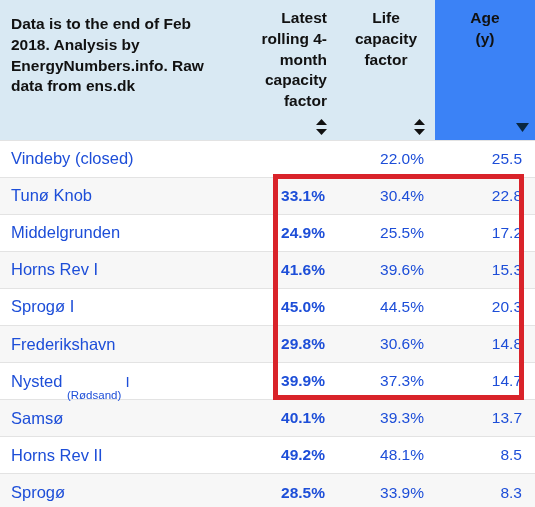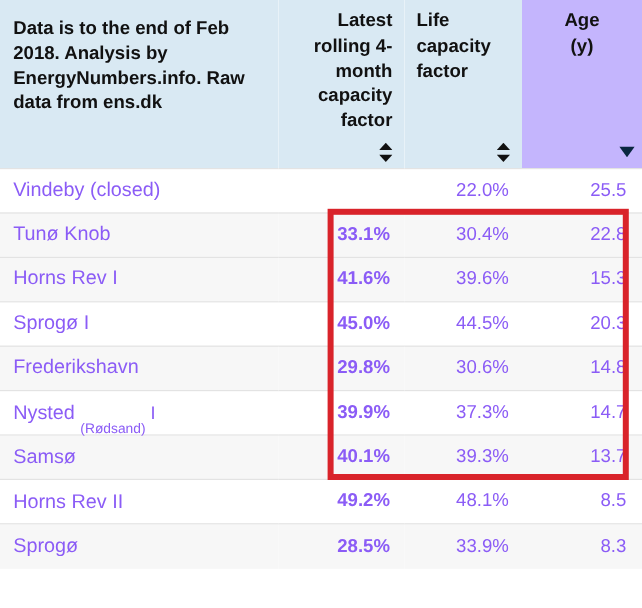--- a/index.html
+++ b/index.html
@@ -38,25 +38,25 @@
     position: relative;
   }
 
   th.col-desc {
     width: 232px;
     text-align: left;
     padding-left: 11px;
     padding-top: 14px;
   }
   th.col-latest { width: 105px; text-align: right; }
-  th.col-life   { width: 98px;  text-align: left; }
+  th.col-life   { width: 98px;  text-align: center; }
   th.col-age    {
     width: 100px;
     text-align: center;
-    background: #c4b5fd;
+    background: #3b82f6;
     padding-left: 4px;
     padding-right: 4px;
   }
 
   .hdr-text { display: block; }
 
   
   .sort-icon {
     position: absolute;
     bottom: 5px;
@@ -68,21 +68,21 @@
   th.col-age .sort-icon { right: 8px; bottom: 7px; }
 
   
   tbody tr { height: 37.1px; }
   tbody tr.odd  { background: #ffffff; }
   tbody tr.even { background: #f7f7f7; }
 
   tbody td {
     border-top: 1px solid #e3e3e3;
     font-size: 16px;
-    color: #8b5cf6;
+    color: #1d4ed8;
     padding: 0 10px;
     white-space: nowrap;
     font-weight: normal;
   }
 
   td.c-name {
     text-align: left;
     padding-left: 11px;
     font-size: 16.5px;
   }
@@ -175,20 +175,26 @@
           <td class="c-latest"></td>
           <td class="c-life">22.0%</td>
           <td class="c-age">25.5</td>
         </tr>
         <tr class="even">
           <td class="c-name">Tunø Knob</td>
           <td class="c-latest">33.1%</td>
           <td class="c-life">30.4%</td>
           <td class="c-age">22.8</td>
         </tr>
+        <tr class="odd">
+          <td class="c-name">Middelgrunden</td>
+          <td class="c-latest">24.9%</td>
+          <td class="c-life">25.5%</td>
+          <td class="c-age">17.2</td>
+        </tr>
         <tr class="even">
           <td class="c-name">Horns Rev I</td>
           <td class="c-latest">41.6%</td>
           <td class="c-life">39.6%</td>
           <td class="c-age">15.3</td>
         </tr>
         <tr class="odd">
           <td class="c-name">Sprogø I</td>
           <td class="c-latest">45.0%</td>
           <td class="c-life">44.5%</td>

